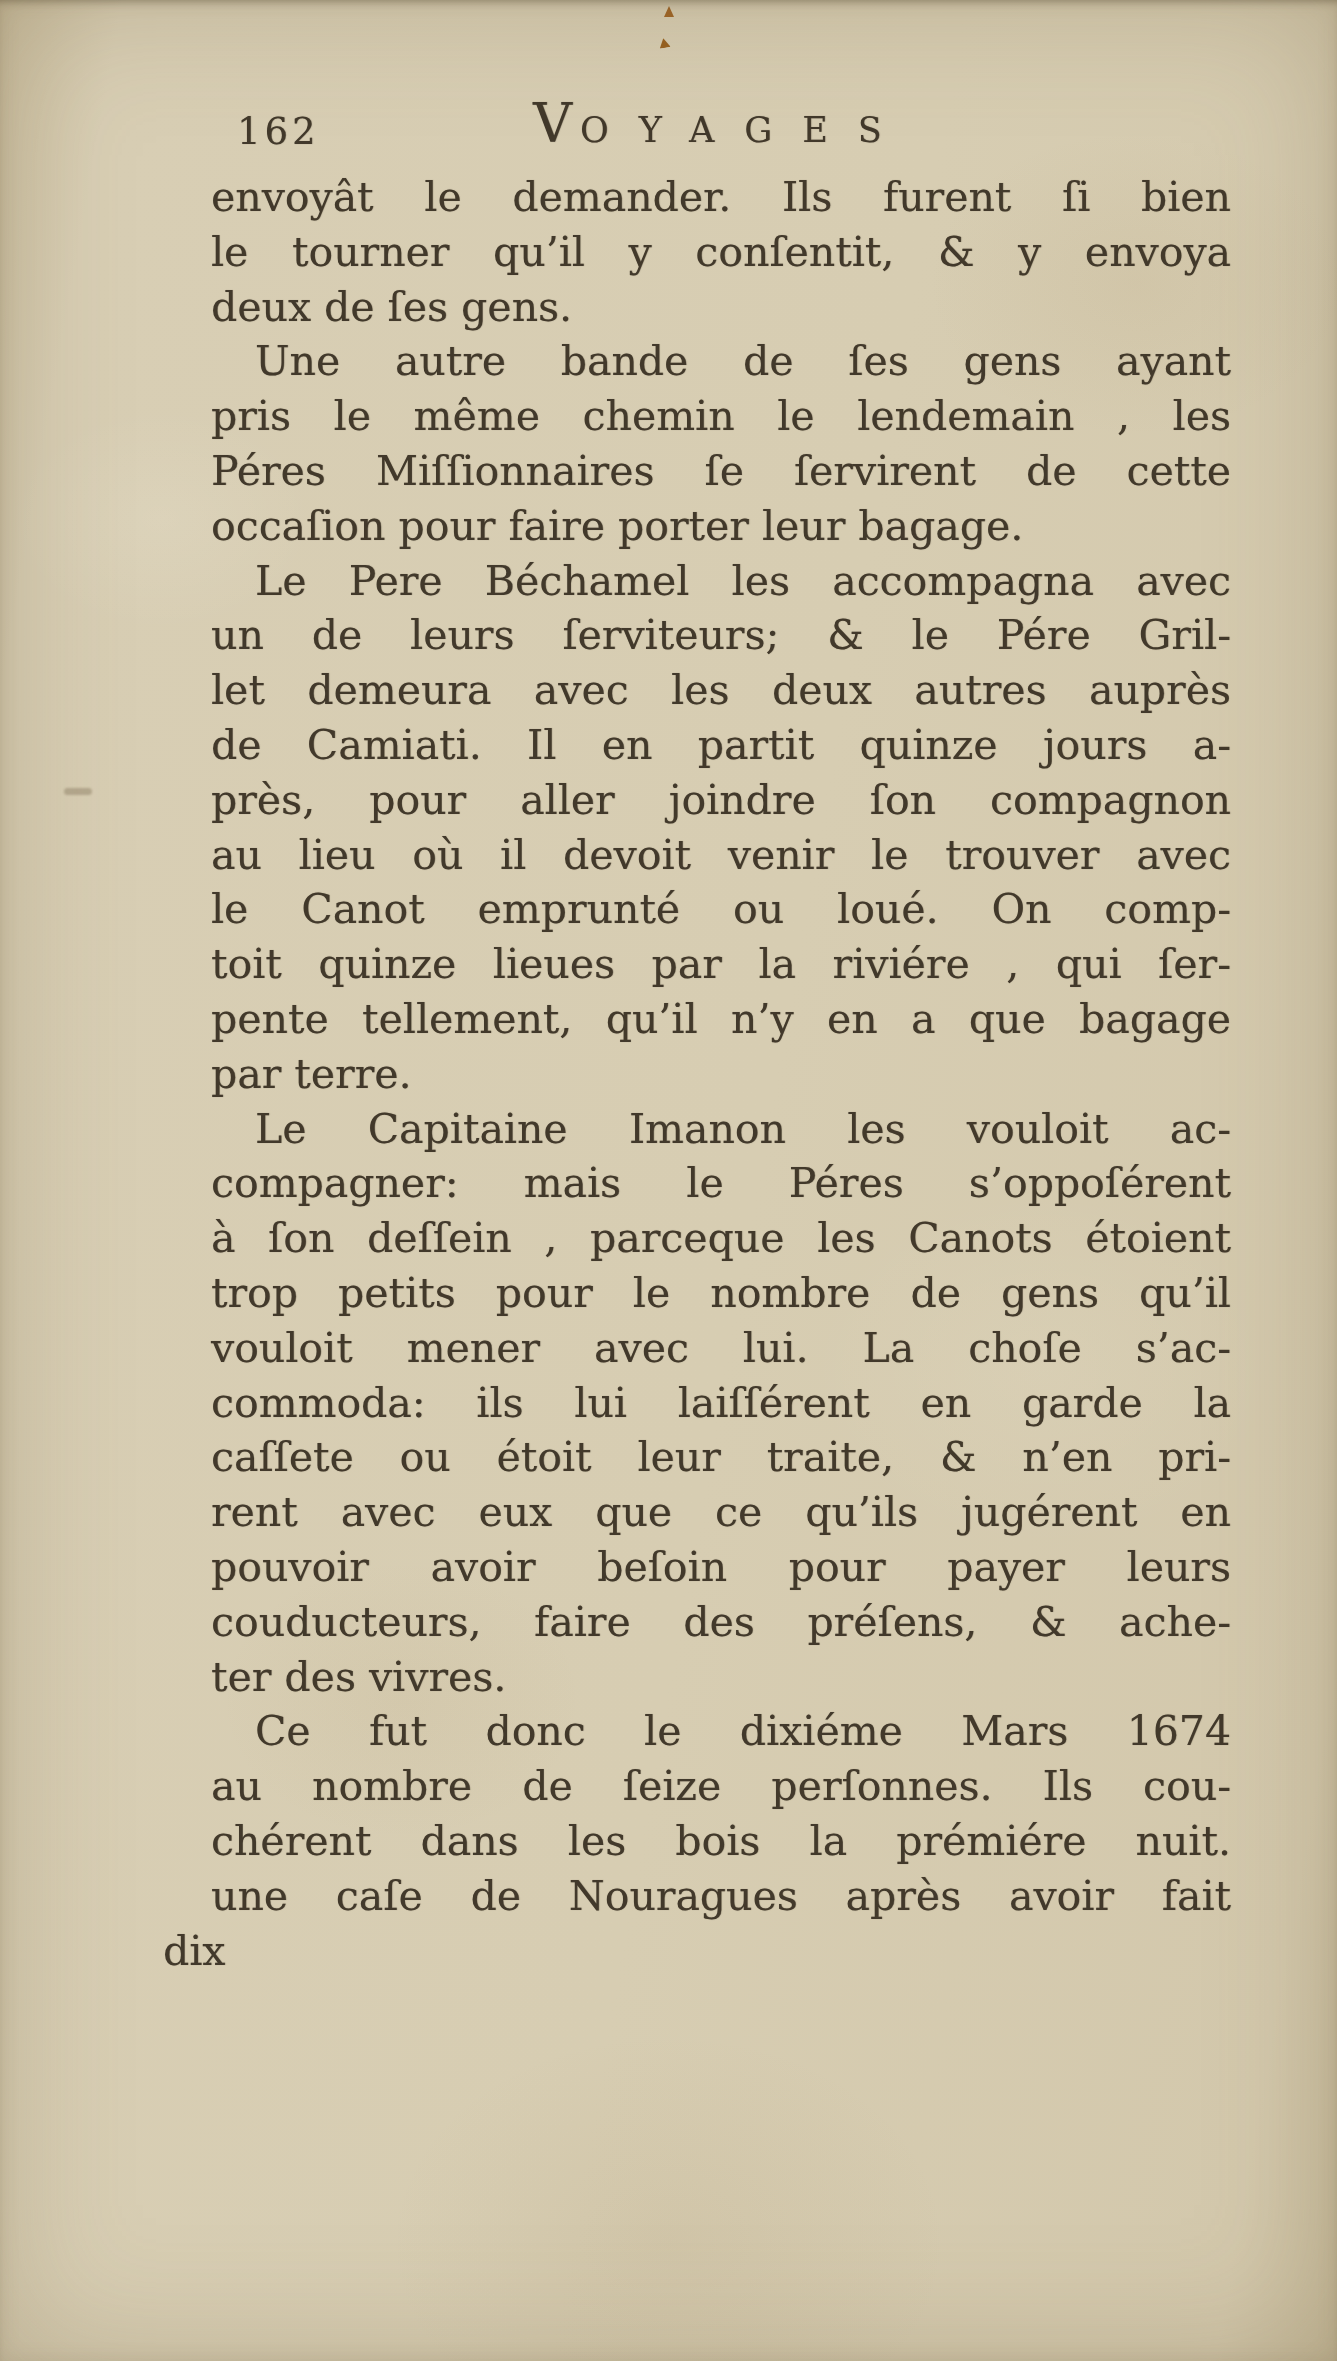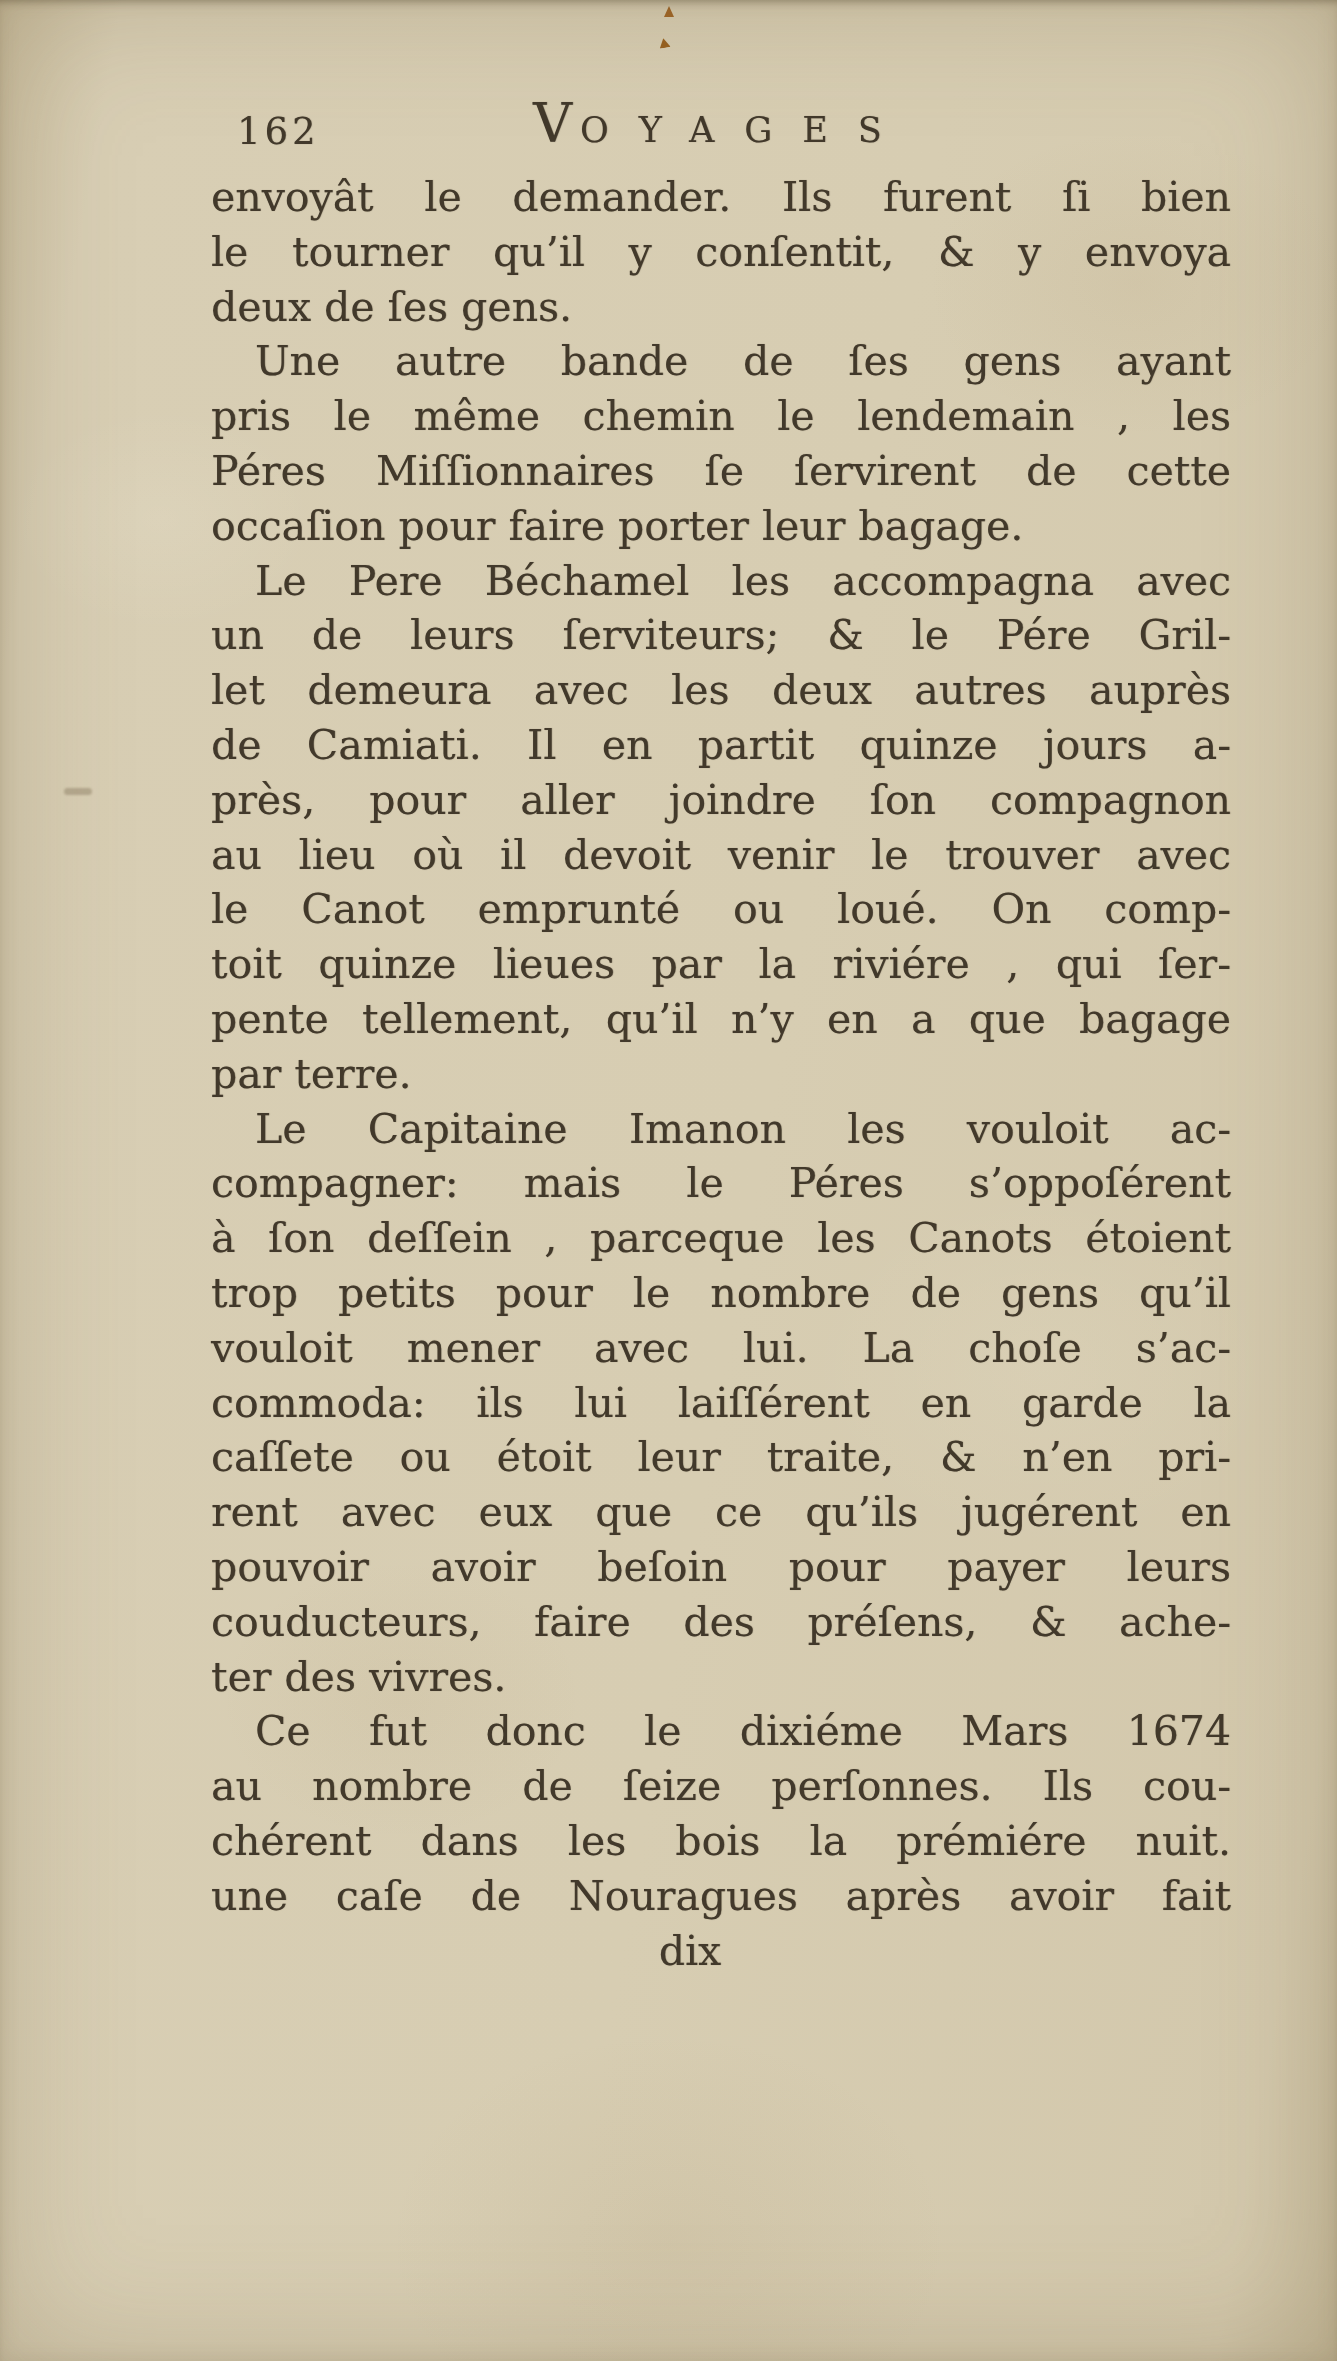--- a/index.html
+++ b/index.html
@@ -43,21 +43,21 @@
   .line{
     font-size:41px; line-height:54.8px;
     text-align:justify; text-align-last:justify;
     text-shadow:0.4px 0.4px 0.8px rgba(56,46,32,0.45);
     margin-left:48px;
   }
   .line.short{ text-align-last:left; }
   .line.indent{ text-indent:44px; }
   .catchword-line{
     font-size:41px; line-height:54.8px;
-    text-align:center; padding-right:14px;
+    text-align:left; padding-right:14px;
     text-shadow:0.4px 0.4px 0.8px rgba(56,46,32,0.45);
   }
   .speck{ position:absolute; }
   .speck-a{
     left:664px; top:6px; width:10px; height:11px;
     background:#a06527;
     clip-path:polygon(50% 0, 100% 100%, 0 100%);
   }
   .speck-b{
     left:659px; top:38px; width:11px; height:10px;

